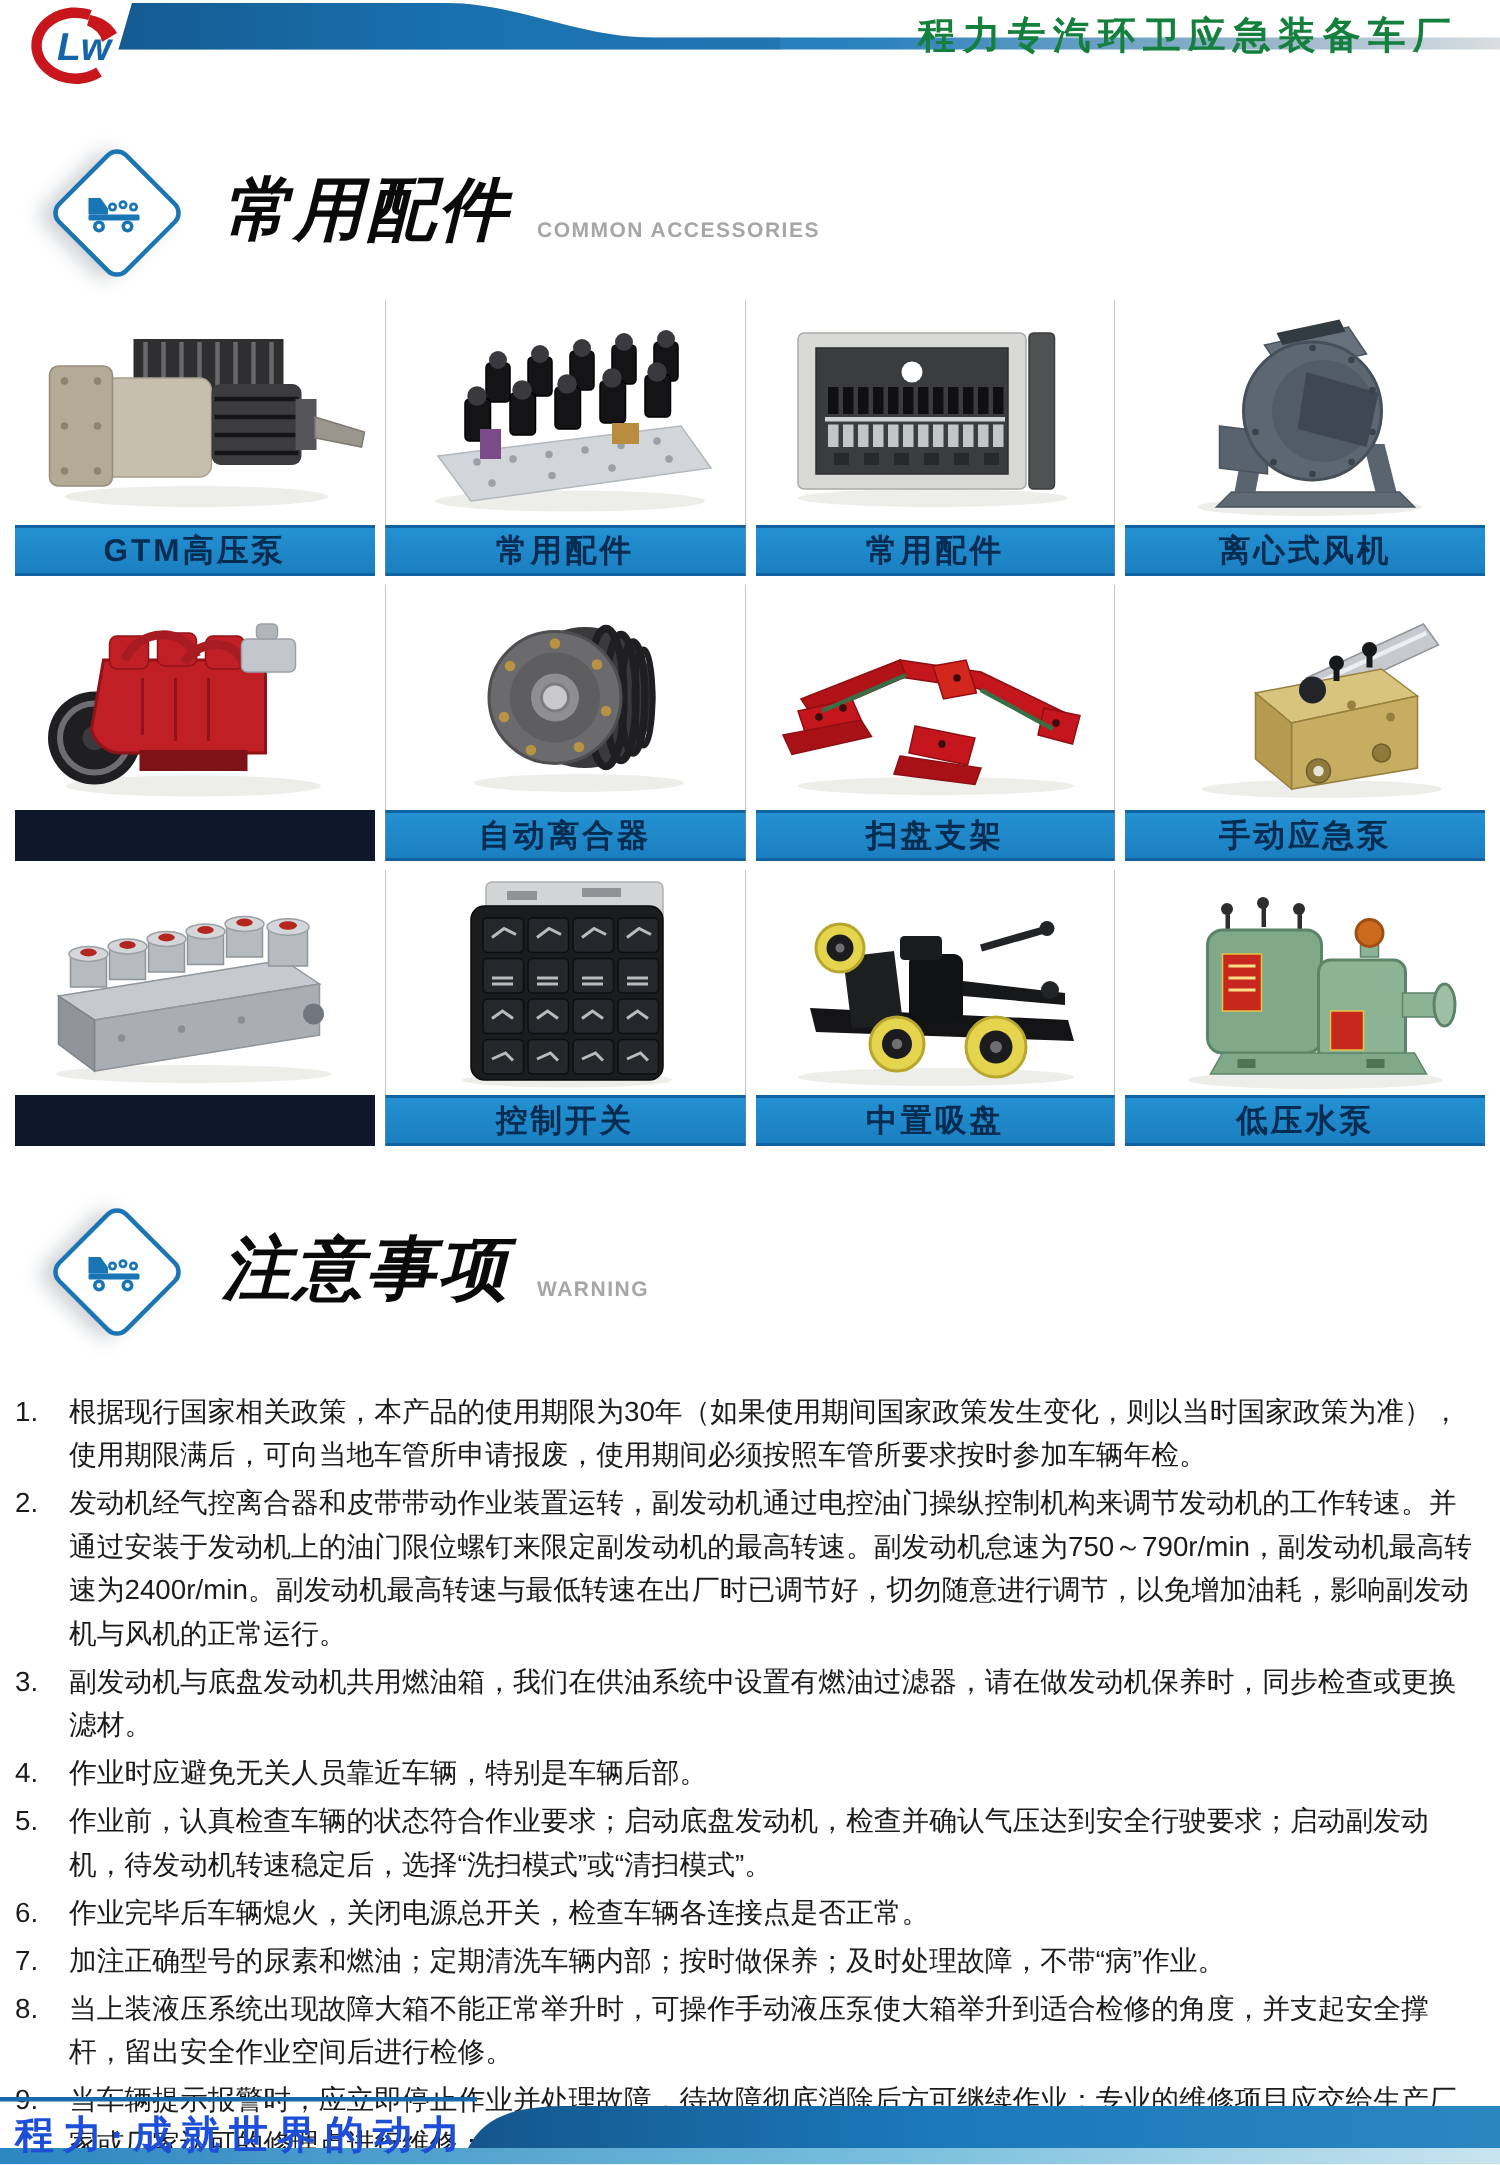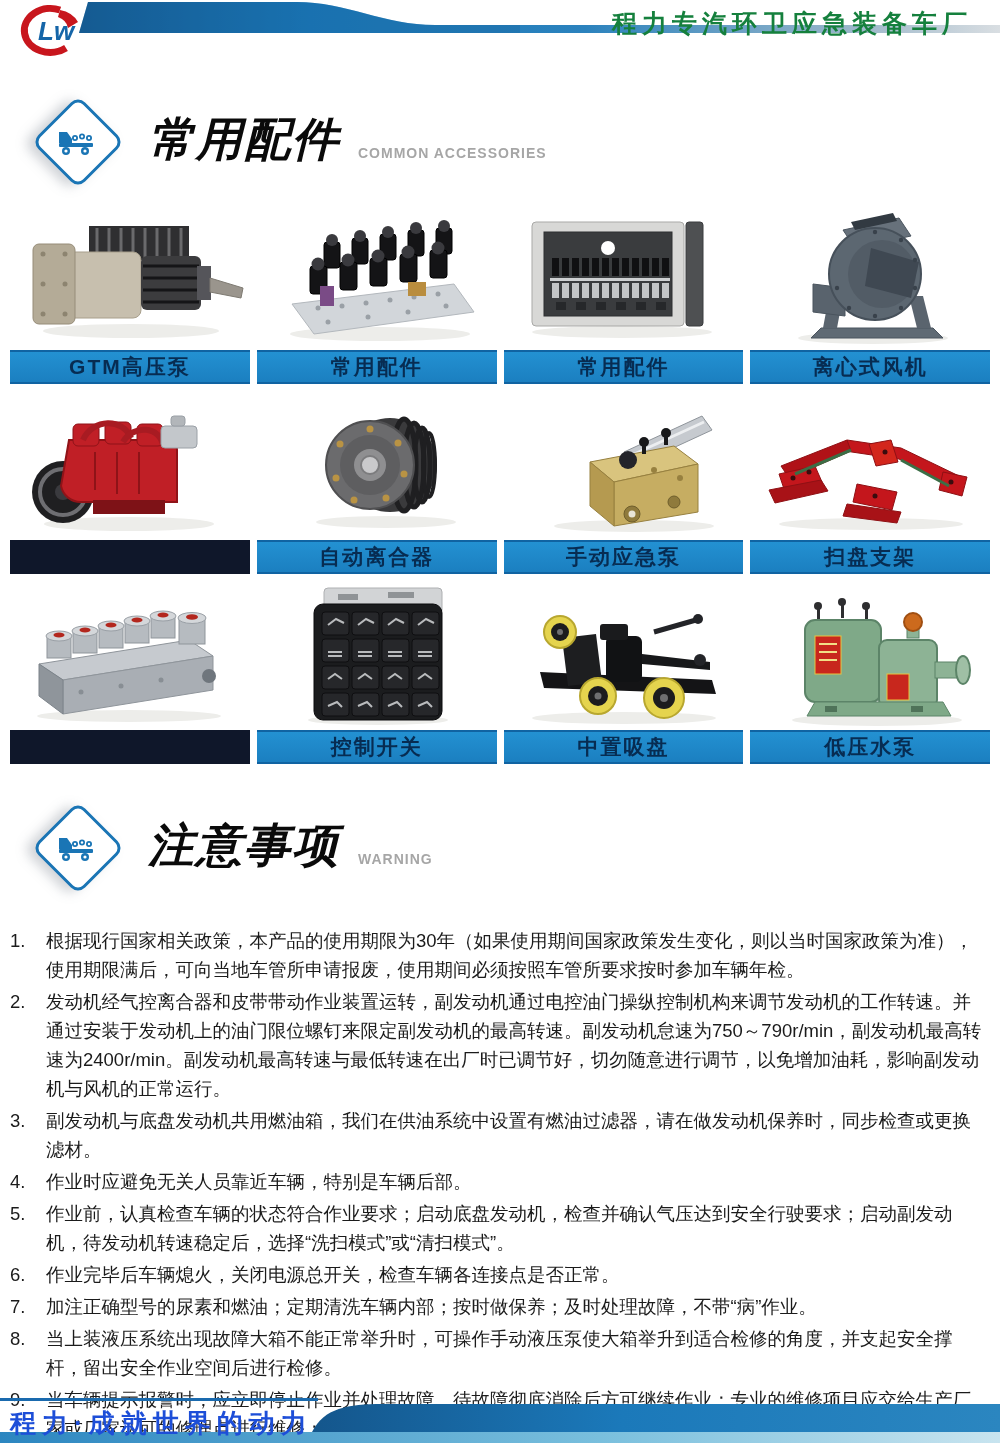--- a/index.html
+++ b/index.html
@@ -322,46 +322,20 @@
           <circle cx="82" cy="54" r="3.5"></circle>
         </g>
       </svg>
     </div>
     <div class="plabel">自动离合器</div>
   </div>
 
   <div class="cell">
     <div class="pimg">
       <svg width="238" height="150" viewBox="0 0 238 150">
-        <ellipse cx="130" cy="136" rx="80" ry="6" fill="#ededea"></ellipse>
-        <polygon points="120,62 198,26 208,40 130,76" fill="#c6cacf" stroke="#8f959b"></polygon>
-        <line x1="126" y1="66" x2="200" y2="32" stroke="#eceef0" stroke-width="3"></line>
-        <polygon points="86,72 170,56 194,74 110,92" fill="#d9c47e" stroke="#97803f"></polygon>
-        <polygon points="110,92 194,74 194,122 110,136" fill="#c6ad62" stroke="#97803f"></polygon>
-        <polygon points="86,72 110,92 110,136 86,116" fill="#b59a50" stroke="#97803f"></polygon>
-        <circle cx="124" cy="70" r="9" fill="#23242a"></circle>
-        <g fill="#17181a">
-          <circle cx="140" cy="52" r="5"></circle>
-            <rect x="138" y="52" width="4" height="12"></rect>
-          <circle cx="162" cy="43" r="5"></circle>
-            <rect x="160" y="43" width="4" height="12"></rect>
-        </g>
-        <circle cx="128" cy="124" r="8" fill="#8f7a3c" stroke="#6f5e2c"></circle>
-        <circle cx="128" cy="124" r="3.5" fill="#e8e4d6"></circle>
-        <circle cx="170" cy="112" r="6" fill="#8f7a3c" stroke="#6f5e2c"></circle>
-        <circle cx="176" cy="88" r="3" fill="#97803f"></circle>
-          <circle cx="150" cy="80" r="3" fill="#97803f"></circle>
-      </svg>
-    </div>
-    <div class="plabel">手动应急泵</div>
-  </div>
-
-  <div class="cell">
-    <div class="pimg">
-      <svg width="238" height="150" viewBox="0 0 238 150">
         <ellipse cx="120" cy="134" rx="92" ry="6" fill="#ededea"></ellipse>
         <polygon points="96,50 150,58 208,86 202,97 148,69 94,61" fill="#c4161c" stroke="#8f1014"></polygon>
         <polygon points="30,76 96,50 100,61 38,88" fill="#b01217" stroke="#8f1014"></polygon>
         <polygon points="118,54 140,50 147,72 125,76" fill="#d3261c" stroke="#8f1014"></polygon>
         <polygon points="192,82 216,87 211,106 188,100" fill="#c4161c" stroke="#8f1014"></polygon>
         <polygon points="28,84 64,76 71,92 34,102" fill="#c4161c" stroke="#8f1014"></polygon>
         <polygon points="18,100 70,90 77,101 24,113" fill="#a81217" stroke="#8f1014"></polygon>
         <polygon points="106,94 146,102 141,120 102,112" fill="#c4161c" stroke="#8f1014"></polygon>
         <polygon points="96,114 150,122 146,133 92,126" fill="#a81217" stroke="#8f1014"></polygon>
         <line x1="44" y1="84" x2="100" y2="60" stroke="#3b6e46" stroke-width="3"></line>
@@ -369,20 +343,46 @@
         <g fill="#3a0c0e">
           <circle cx="42" cy="88" r="2.5"></circle>
             <circle cx="58" cy="82" r="2.5"></circle>
             <circle cx="124" cy="106" r="2.5"></circle>
           <circle cx="134" cy="62" r="2.5"></circle>
             <circle cx="200" cy="92" r="2.5"></circle>
         </g>
       </svg>
     </div>
     <div class="plabel">扫盘支架</div>
+  </div>
+
+  <div class="cell">
+    <div class="pimg">
+      <svg width="238" height="150" viewBox="0 0 238 150">
+        <ellipse cx="130" cy="136" rx="80" ry="6" fill="#ededea"></ellipse>
+        <polygon points="120,62 198,26 208,40 130,76" fill="#c6cacf" stroke="#8f959b"></polygon>
+        <line x1="126" y1="66" x2="200" y2="32" stroke="#eceef0" stroke-width="3"></line>
+        <polygon points="86,72 170,56 194,74 110,92" fill="#d9c47e" stroke="#97803f"></polygon>
+        <polygon points="110,92 194,74 194,122 110,136" fill="#c6ad62" stroke="#97803f"></polygon>
+        <polygon points="86,72 110,92 110,136 86,116" fill="#b59a50" stroke="#97803f"></polygon>
+        <circle cx="124" cy="70" r="9" fill="#23242a"></circle>
+        <g fill="#17181a">
+          <circle cx="140" cy="52" r="5"></circle>
+            <rect x="138" y="52" width="4" height="12"></rect>
+          <circle cx="162" cy="43" r="5"></circle>
+            <rect x="160" y="43" width="4" height="12"></rect>
+        </g>
+        <circle cx="128" cy="124" r="8" fill="#8f7a3c" stroke="#6f5e2c"></circle>
+        <circle cx="128" cy="124" r="3.5" fill="#e8e4d6"></circle>
+        <circle cx="170" cy="112" r="6" fill="#8f7a3c" stroke="#6f5e2c"></circle>
+        <circle cx="176" cy="88" r="3" fill="#97803f"></circle>
+          <circle cx="150" cy="80" r="3" fill="#97803f"></circle>
+      </svg>
+    </div>
+    <div class="plabel">手动应急泵</div>
   </div>
 
   <div class="cell">
     <div class="pimg">
       <svg width="238" height="150" viewBox="0 0 238 150">
         <ellipse cx="118" cy="136" rx="92" ry="6" fill="#ededea"></ellipse>
         <polygon points="28,84 178,60 202,76 52,100" fill="#c6cacf" stroke="#8f959b"></polygon>
         <polygon points="52,100 202,76 202,110 52,134" fill="#a9aeb4" stroke="#8f959b"></polygon>
         <polygon points="28,84 52,100 52,134 28,116" fill="#8f959b" stroke="#7c838a"></polygon>
         <g>

